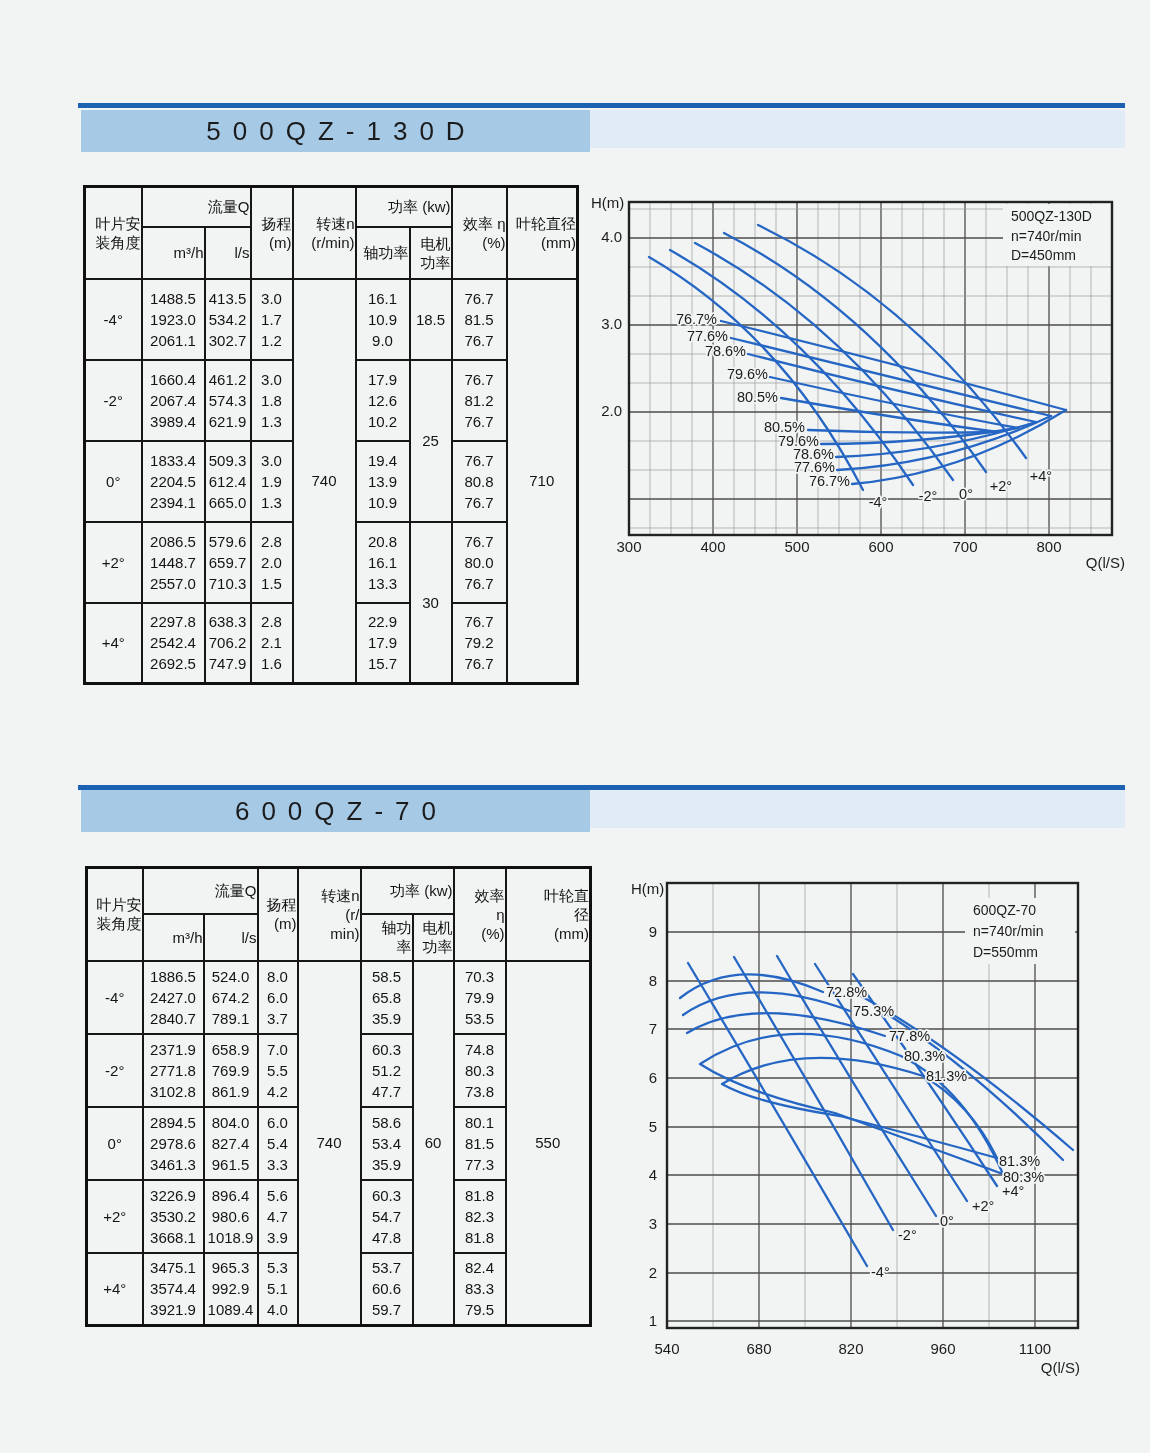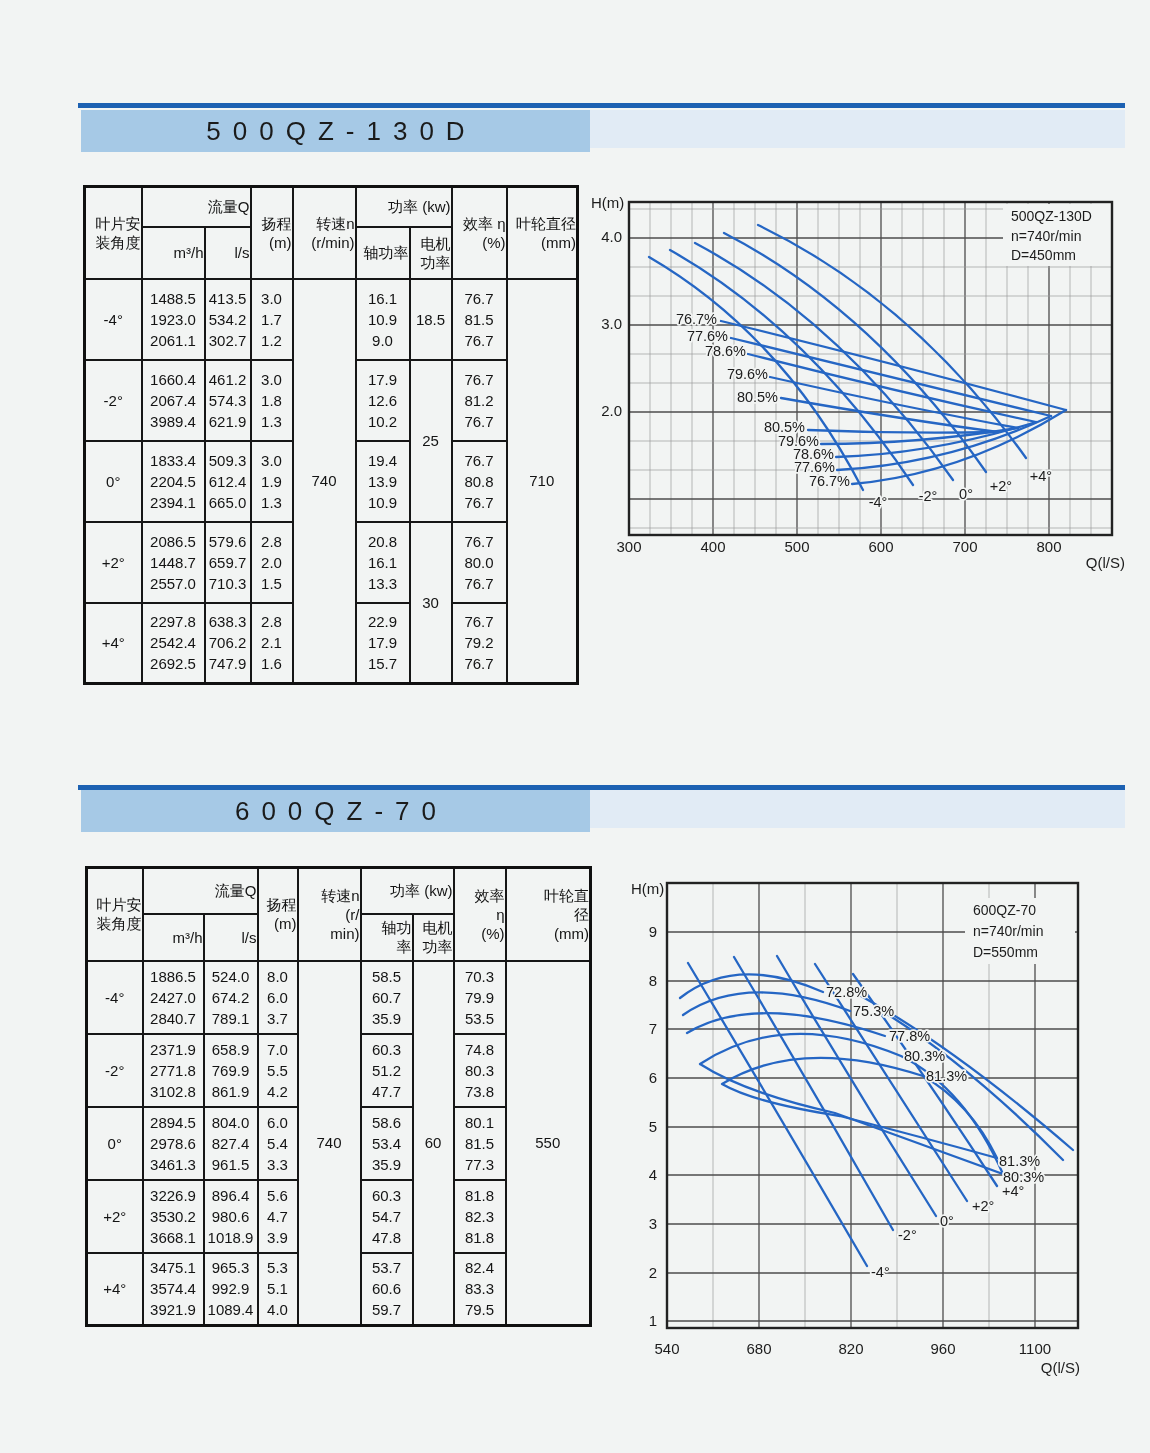--- a/index.html
+++ b/index.html
@@ -316,21 +316,21 @@
 2427.0
 2840.7</td>
           <td>524.0
 674.2
 789.1</td>
           <td>8.0
 6.0
 3.7</td>
           <td rowspan="5">740</td>
           <td>58.5
-60.7
+65.8
 35.9</td>
           <td rowspan="5">60</td>
           <td>70.3
 79.9
 53.5</td>
           <td rowspan="5">550</td>
         </tr>
         <tr>
           <td>-2°</td>
           <td>2371.9

